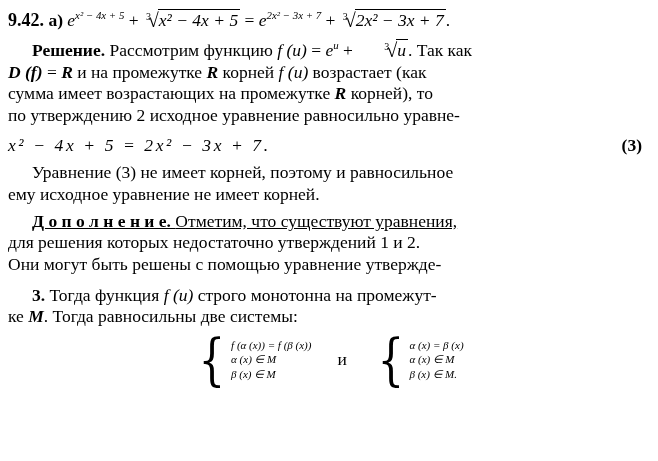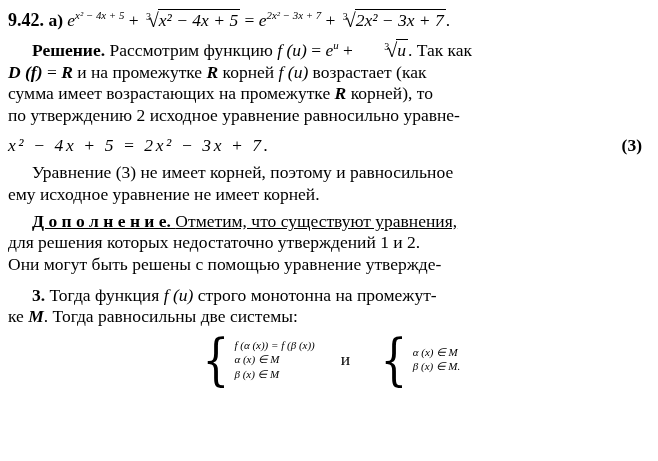--- a/index.html
+++ b/index.html
@@ -206,19 +206,20 @@
       <div class="rows">
         <div class="math">f (α (x)) = f (β (x))</div>
         <div class="math">α (x) ∈ M</div>
         <div class="math">β (x) ∈ M</div>
       </div>
     </div>
     <div class="mid-and">и</div>
     <div class="system">
       <span class="brace">{</span>
       <div class="rows">
+        <div class="math">α (x) = β (x)</div>
         <div class="math">α (x) ∈ M</div>
         <div class="math">β (x) ∈ M.</div>
       </div>
     </div>
   </div>
 
 </div>
 
 </body></html>

